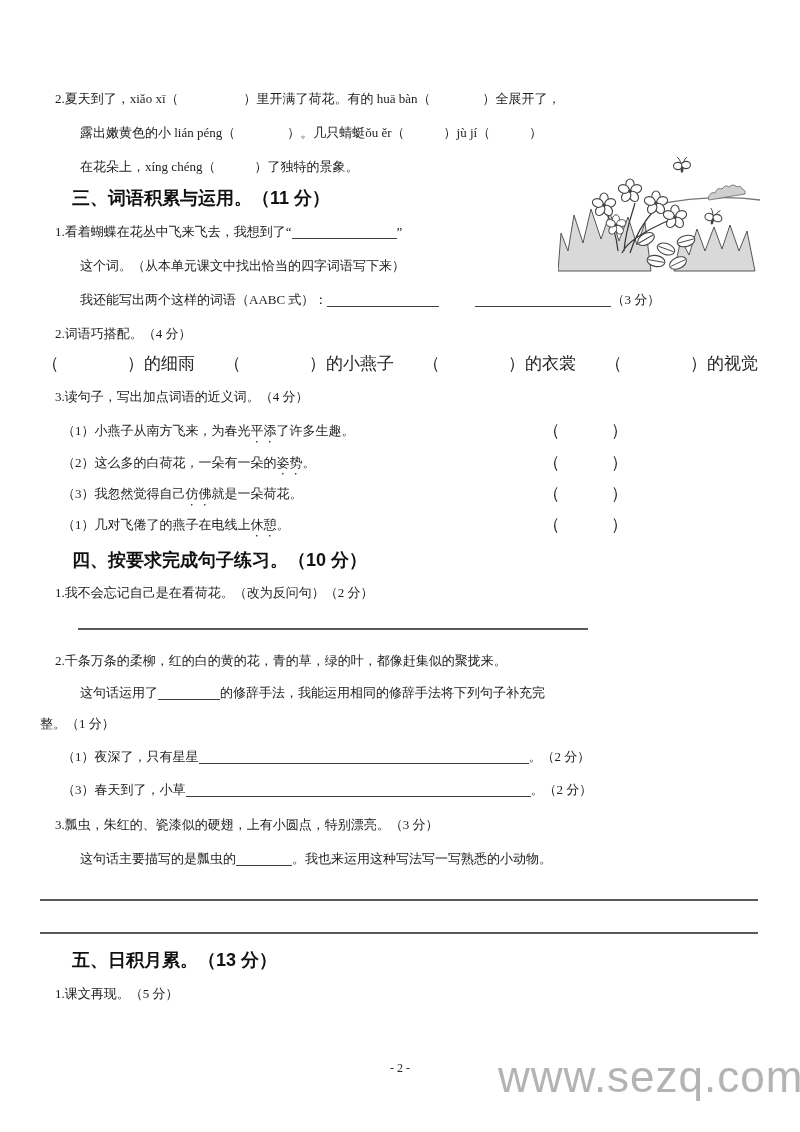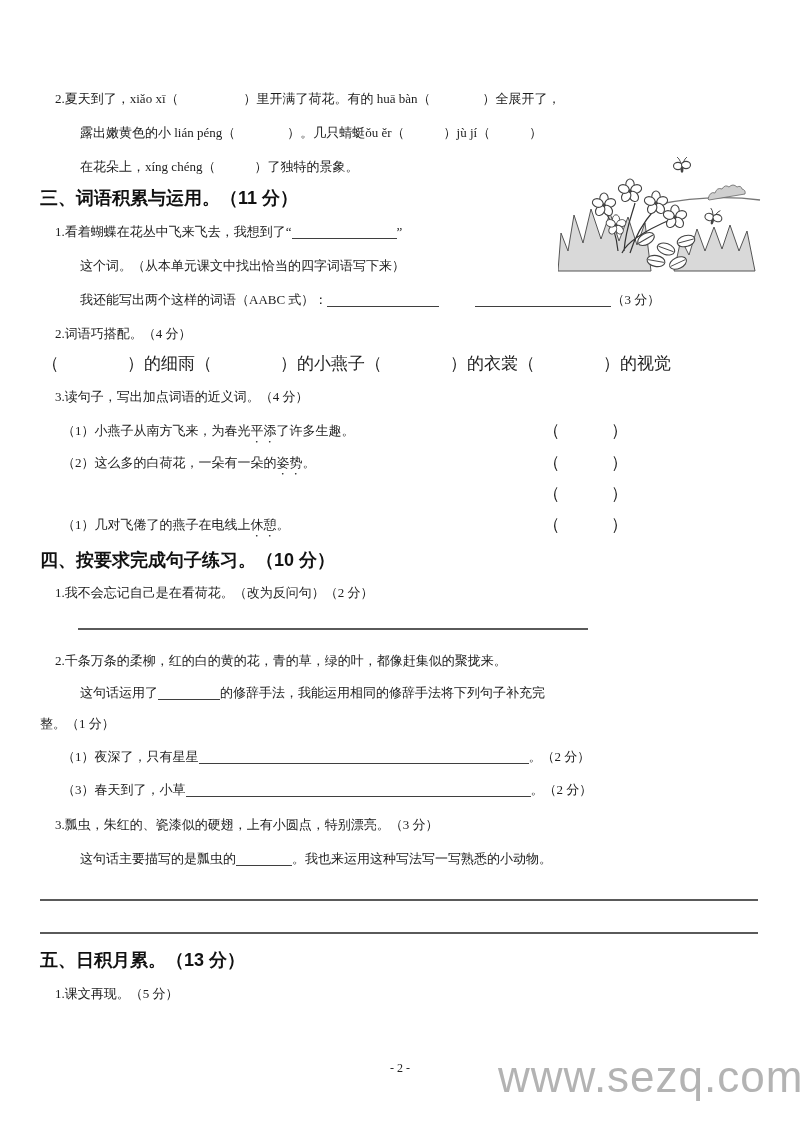--- a/index.html
+++ b/index.html
@@ -1,25 +1,25 @@
 <!DOCTYPE html>
 <html><head>
 <meta charset="utf-8">
 <style>
   html,body{margin:0;padding:0;background:#ffffff;}
   .page{position:relative;width:800px;height:1132px;background:#ffffff;overflow:hidden;
         font-family:"Liberation Serif",serif;color:#1c1c1c;}
   .ln{position:absolute;white-space:nowrap;font-size:13px;line-height:24px;}
-  .hd{font-family:"Liberation Sans",sans-serif;font-weight:bold;font-size:18px;color:#111;}
+  .hd{font-family:"Liberation Sans",sans-serif;font-weight:bold;font-size:18px;color:#111;margin-left:32px;}
   .bl{display:inline-block;border-bottom:1.6px solid #3f3f3f;height:1em;vertical-align:-3px;}
   .gap{display:inline-block;height:1px;}
   .ansline{position:absolute;height:20px;border-bottom:2px solid #5a5a5a;}
   .dot{-webkit-text-emphasis:filled dot #1c1c1c;-webkit-text-emphasis-position:under right;
        text-emphasis:filled dot #1c1c1c;text-emphasis-position:under right;}
-  .row4{position:absolute;left:42px;width:716px;display:flex;
+  .row4{position:absolute;left:42px;width:716px;display:flex;justify-content:space-between;
         font-size:17px;white-space:nowrap;}
   .answer-paren{position:absolute;left:543px;font-size:17px;white-space:nowrap;}
   .pagenum{position:absolute;left:360px;top:1061px;width:80px;text-align:center;
            font-size:12px;color:#222;}
   .watermark{position:absolute;left:498px;top:1052px;font-family:"Liberation Sans",sans-serif;
              font-size:44px;color:#b3b3b3;letter-spacing:1px;}
   .illus{position:absolute;left:558px;top:153px;width:204px;height:122px;}
 </style>
 </head>
 <body>
@@ -45,20 +45,21 @@
   </div>
 
   <div class="ln" style="left:55px;top:385px">3.读句子，写出加点词语的近义词。（4 分）</div>
 
   <div class="ln" style="left:62px;top:419px"><span>（1）小燕子从南方飞来，为春光</span><span class="dot">平添</span><span>了许多生趣。</span></div>
   <div class="answer-paren" style="top:419px">（　　　）</div>
 
   <div class="ln" style="left:62px;top:451px"><span>（2）这么多的白荷花，一朵有一朵的</span><span class="dot">姿势</span><span>。</span></div>
   <div class="answer-paren" style="top:451px">（　　　）</div>
 
+  <div class="ln" style="left:62px;top:482px"><span>（3）我忽然觉得自己</span><span class="dot">仿佛</span><span>就是一朵荷花。</span></div>
   <div class="answer-paren" style="top:482px">（　　　）</div>
 
   <div class="ln" style="left:62px;top:513px"><span>（1）几对飞倦了的燕子在电线上</span><span class="dot">休憩</span><span>。</span></div>
   <div class="answer-paren" style="top:513px">（　　　）</div>
 
   <div class="ln hd" style="left:40px;top:548px">四、按要求完成句子练习。（10 分）</div>
   <div class="ln" style="left:55px;top:581px">1.我不会忘记自己是在看荷花。（改为反问句）（2 分）</div>
   <div class="ansline" style="left:78px;top:608px;width:510px"></div>
 
   <div class="ln" style="left:55px;top:649px">2.千条万条的柔柳，红的白的黄的花，青的草，绿的叶，都像赶集似的聚拢来。</div>

